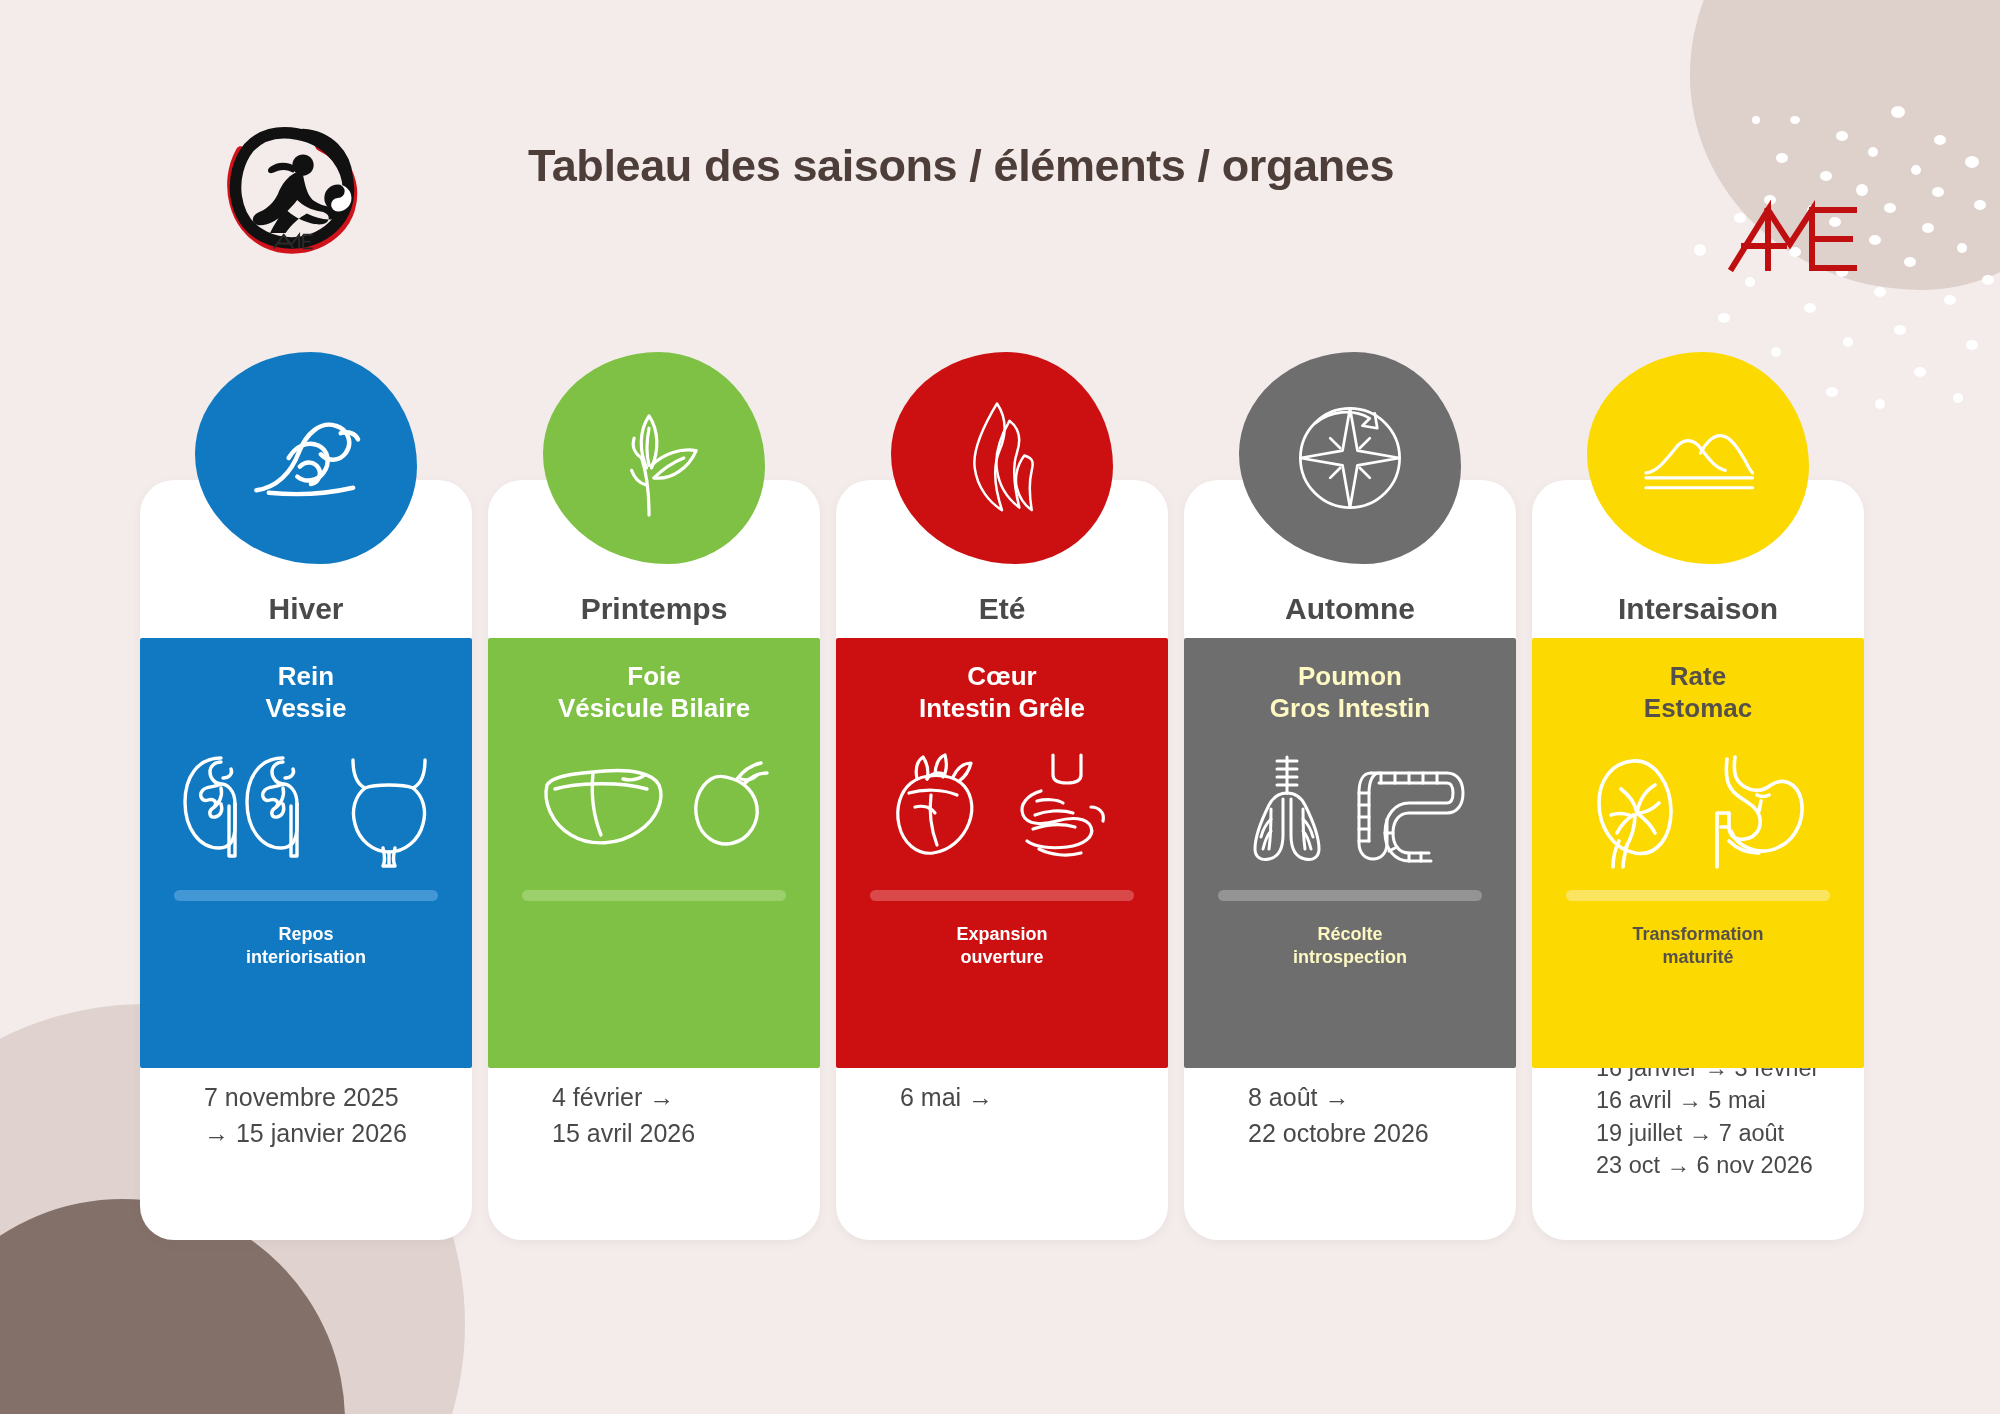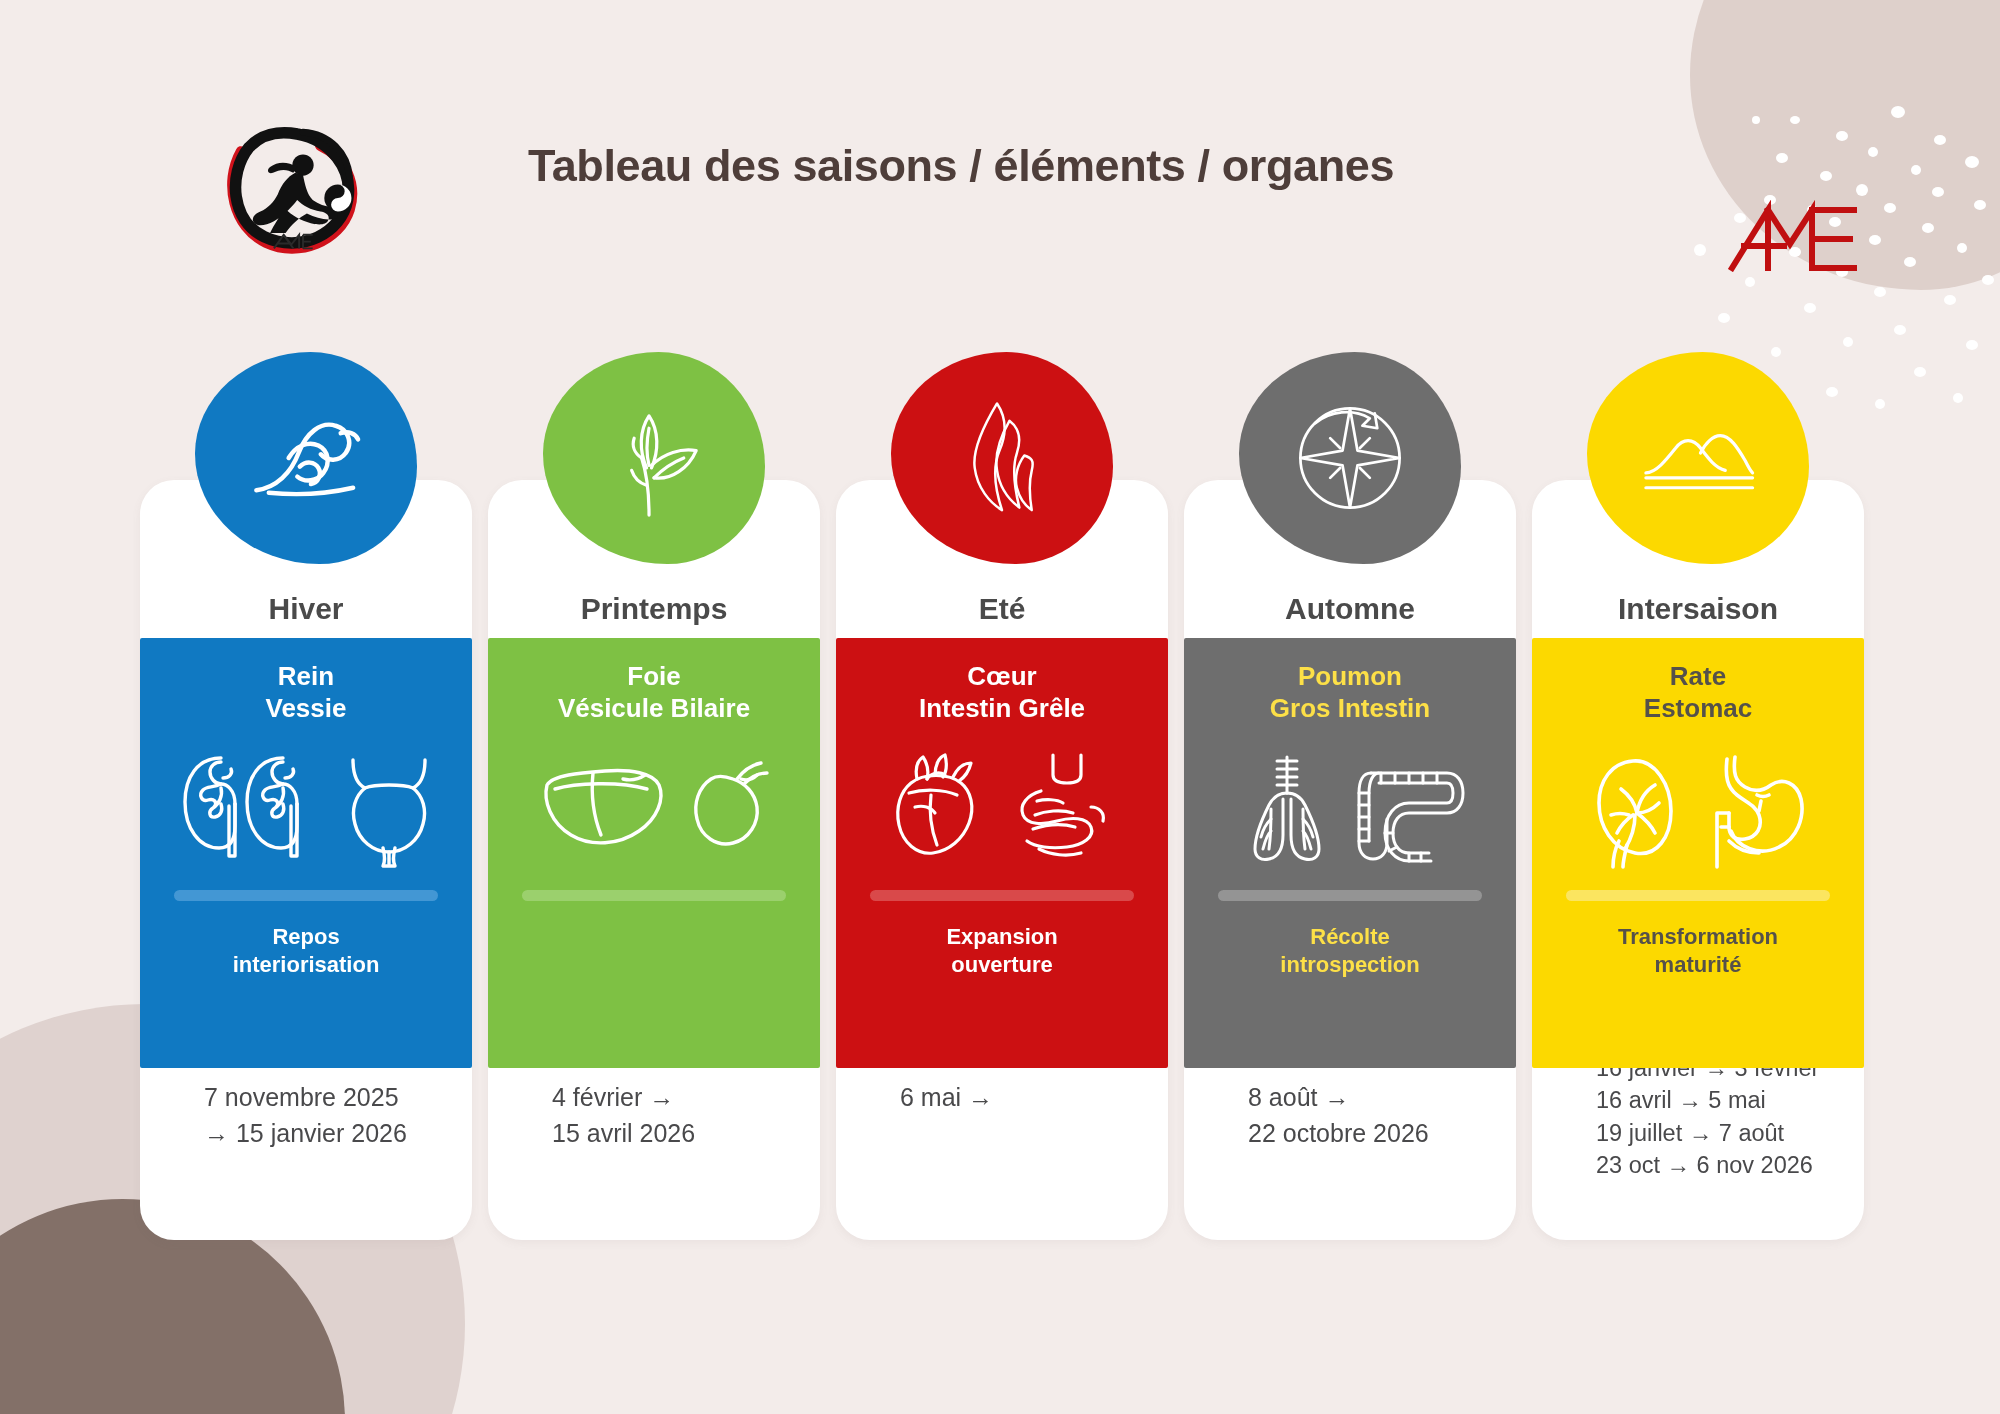--- a/index.html
+++ b/index.html
@@ -109,21 +109,21 @@
     height: 150px; margin-top: 10px;
     display: flex; align-items: center; justify-content: center; gap: 6px;
   }
   .organ-icons svg { display: block; }
   .divider {
     height: 11px; border-radius: 6px;
     margin: 6px 34px 0 34px;
   }
   .keywords {
     margin-top: 22px; text-align: center;
-    font-size: 22px; font-weight: bold; line-height: 1.26;
+    font-size: 18px; font-weight: bold; line-height: 1.26;
     padding: 0 12px;
   }
   .dates {
     position: absolute;
     left: 24px; right: 8px; top: 600px;
     text-align: left;
     font-size: 25px; color: #49494b; line-height: 1.42; margin-left: 48px;
   }
   .dates.compact { font-size: 23.5px; top: 572px; line-height: 1.38; }
 </style>
@@ -380,21 +380,21 @@
     <div class="card-body"></div>
     <div class="elem-blob" style="background:#6e6e6e">
       <svg viewBox="0 0 100 100" fill="none" stroke="#ffffff" stroke-width="2.2" stroke-linecap="round" stroke-linejoin="round">
         <circle cx="50" cy="50" r="40"></circle>
         <path d="M22 22 C34 12 52 10 66 18 L60 24 L72 26 L70 14"></path>
         <path d="M50 10 L56 44 L90 50 L56 56 L50 90 L44 56 L10 50 L44 44 Z"></path>
         <path d="M34 34 L42 42 M66 34 L58 42 M34 66 L42 58 M66 66 L58 58"></path>
       </svg>
     </div>
     <div class="season-name">Automne</div>
-    <div class="panel" style="background:#6e6e6e;color:#fde047">
+    <div class="panel" style="background:#6e6e6e;color:#fef9c3">
       <div class="organs">
         <div>Poumon</div>
         <div>Gros Intestin</div>
       </div>
       <div class="organ-icons">
         <svg width="116" height="120" viewBox="0 0 116 120" fill="none" stroke="#ffffff" stroke-width="3" stroke-linecap="round" stroke-linejoin="round">
           <path d="M58 8 L58 44"></path>
           <path d="M48 12 L68 12 M48 20 L68 20 M48 28 L68 28 M48 36 L68 36"></path>
           <path d="M58 44 C50 44 44 48 40 56 C32 72 26 88 26 100 C26 108 32 112 40 110
                    C50 108 54 98 54 86 L54 50"></path>

